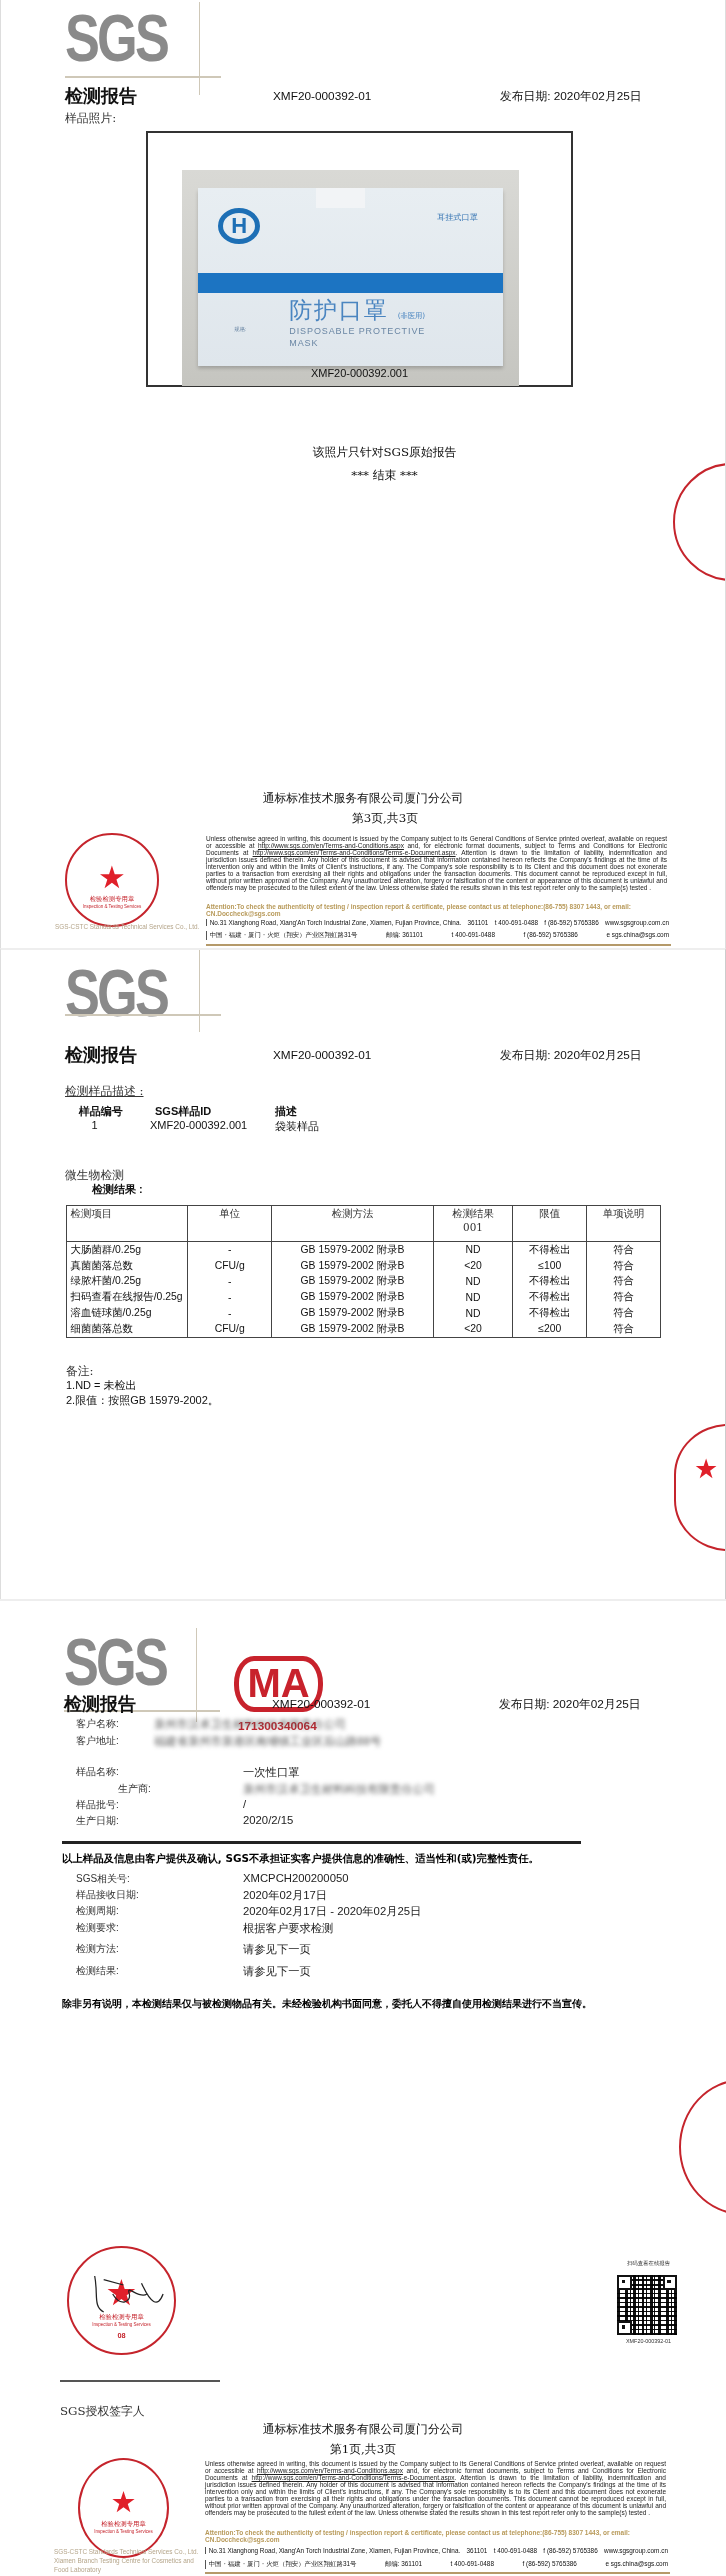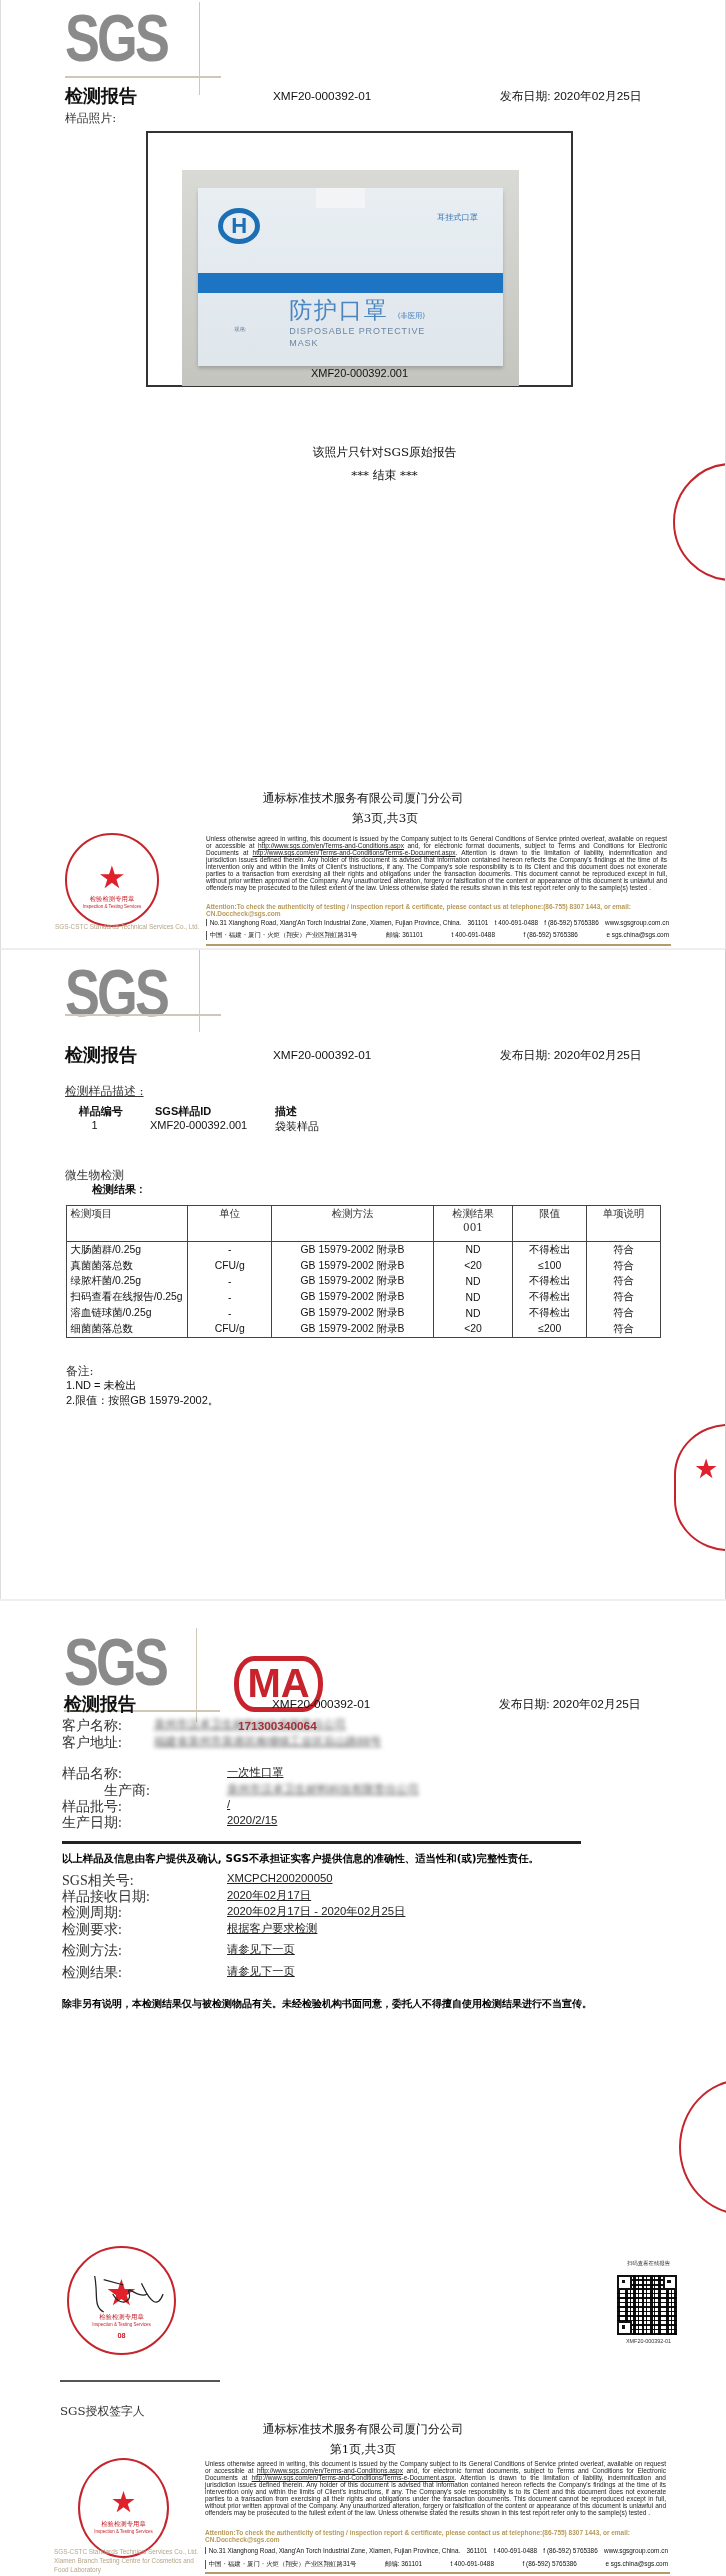--- a/index.html
+++ b/index.html
@@ -51,22 +51,22 @@
   table.results th, table.results td { border-left: 0.9px solid #444; border-right: 0.9px solid #444; padding: 0.9px 3.6px; font-weight: normal; }
   table.results thead th { border-top: 1.8px solid #444; border-bottom: 0.9px solid #444; vertical-align: top; text-align: center; height: 36px; font-family: "DejaVu Serif", serif; color: #333; }
   table.results thead th:first-child { text-align: left; }
   table.results tbody tr:last-child td { border-bottom: 1.8px solid #444; }
   table.results td { text-align: center; height: 14.5px; }
   table.results td:first-child { text-align: left; }
 
   .sample-table { position: absolute; left: 65px; font-size: 11px; }
   .sample-table .col { position: absolute; white-space: nowrap; }
 
-  .info-row { position: absolute; left: 62px; font-size: 14px; font-family: Liberation Serif, serif; color: #333; }
-  .info-val { position: absolute; left: 227px; font-size: 11.3px; color: #222; text-decoration: underline; }
+  .info-row { position: absolute; left: 76px; font-size: 10px; font-family: Liberation Sans, sans-serif; color: #333; }
+  .info-val { position: absolute; left: 243px; font-size: 11.3px; color: #222; }
   .blur { filter: blur(2.3px); color: #555; }
   .bold-note { position: absolute; left: 62px; font-size: 10.4px; font-weight: bold; color: #000; font-family: "DejaVu Sans", sans-serif; white-space: nowrap; }
 
   .cma { position: absolute; left: 234px; top: 1656px; width: 89px; height: 56px; border: 5.4px solid #c8222c; border-radius: 20px / 27px; color: #c8222c; font-size: 40px; font-weight: bold; text-align: center; line-height: 45px; font-family: "Liberation Sans", sans-serif; }
   .cma-num { position: absolute; left: 238px; top: 1719px; color: #c8222c; font-size: 11.8px; font-weight: bold; }
 
   .qr { position: absolute; left: 617px; top: 2275px; width: 60px; height: 60px; background:
       repeating-linear-gradient(90deg, #111 0 2.7px, #fff 2.7px 4.5px, #111 4.5px 5.4px, #fff 5.4px 8.2px),
       repeating-linear-gradient(0deg, #111 0 1.8px, #fff 1.8px 4.5px); background-blend-mode: multiply; }
   .qr .finder { position: absolute; width: 14.5px; height: 14.5px; border: 2.7px solid #111; background: #fff; }

